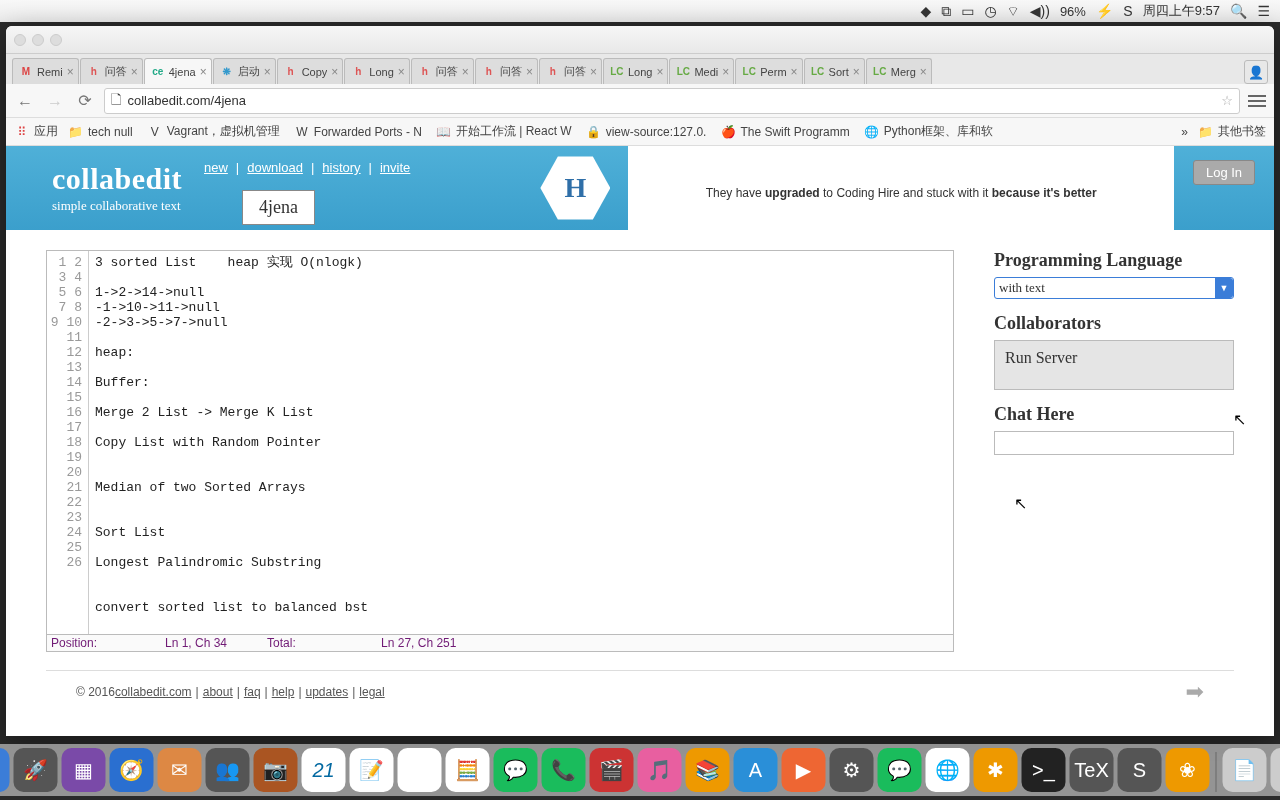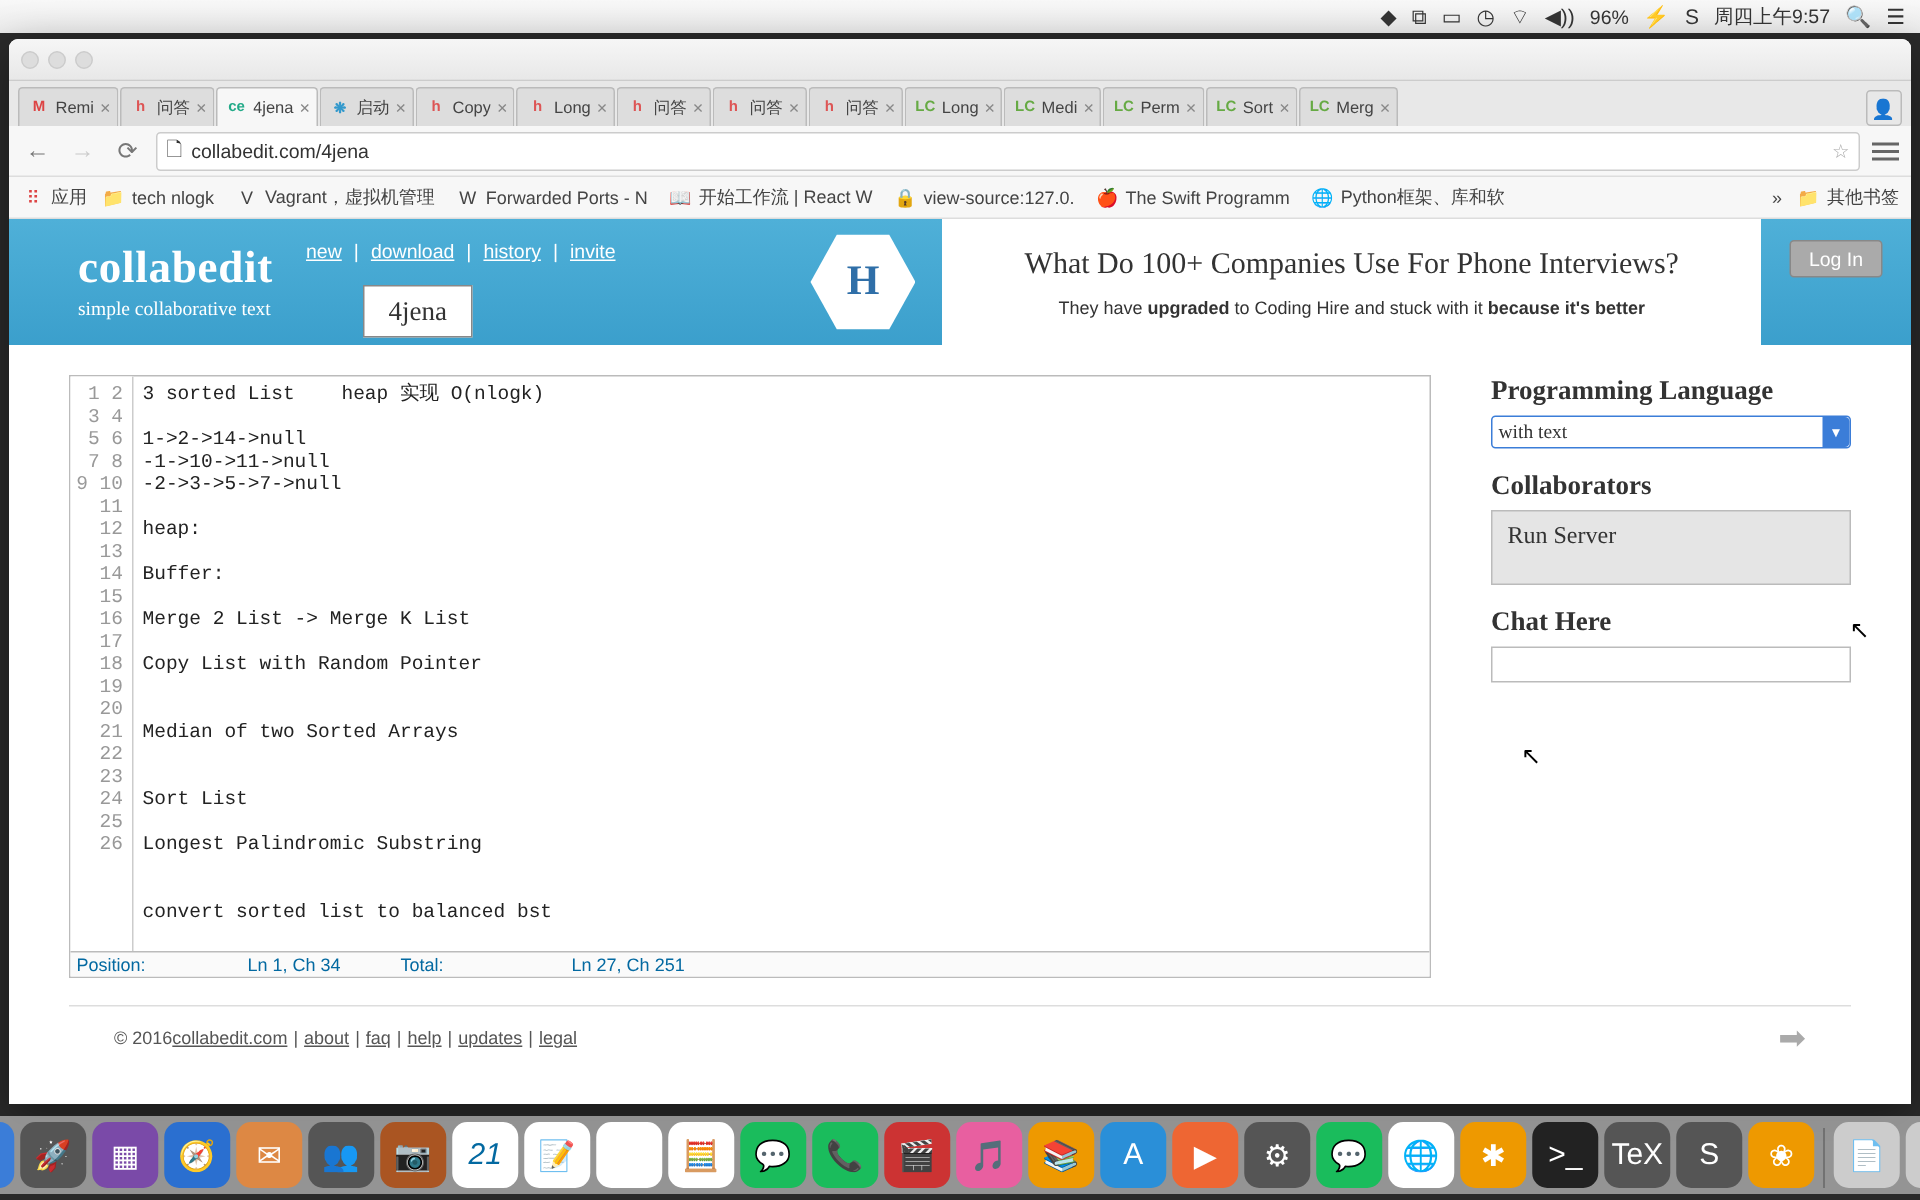--- a/index.html
+++ b/index.html
@@ -56,21 +56,21 @@
 .adtext .s { font-size: 12px; margin-top: 10px; }
 .adtext .s b { font-weight: bold; }
 .loginbox { width: 100px; background: linear-gradient(#4fb0d8,#3b9fcc); height:84px; display:flex; align-items:flex-start; justify-content:center; padding-top: 14px; }
 .loginbtn { background: #aaa; color:#fff; border:1px solid #888; padding: 4px 12px; border-radius:3px; font-size:13px; cursor:pointer; }
 
 .container { display:flex; padding: 20px 40px 10px 40px; gap: 40px; background:#fff; }
 .editor { flex:1; border:1px solid #bbb; display:flex; flex-direction:column; }
 .codeview { display:flex; font-family: Liberation Mono, monospace; font-size: 13px; line-height: 15px; flex:1; }
 .gutter { width: 42px; background: #fff; color:#999; text-align:right; padding: 4px 6px 4px 0; border-right:1px solid #ccc; }
 .code { flex:1; padding: 4px 6px; white-space:pre; color:#222; }
-.status { border-top:1px solid #bbb; background:#fafafa; font-size:12px; color:#0369a1; padding:1px 4px; display:flex; }
+.status { border-top:1px solid #bbb; background:#fafafa; font-size:12px; color:#701a75; padding:1px 4px; display:flex; }
 .status .cell { width:110px; }
 .status .ind { margin-left: 4px; }
 
 .side { width: 240px; font-family: Georgia, serif; }
 .side h3 { font-size: 18px; font-weight: bold; margin-bottom: 6px; color:#333; }
 .langsel { width:100%; border:1px solid #3b7dd8; background:#fff; color:#333; padding:2px 4px; font-size:13px; border-radius:3px; position:relative; }
 .langsel::after { content:'▼'; position:absolute; right:0; top:0; bottom:0; width:18px; background:#3b7dd8; color:#fff; display:flex; align-items:center; justify-content:center; font-size:9px; border-radius:0 3px 3px 0; }
 .panel { border:1px solid #bbb; background:#e5e5e5; padding: 8px 10px; margin-bottom: 14px; min-height: 50px; font-size:16px; color:#333; }
 .chatpanel { height: 170px; }
 .chatin { width:100%; border:1px solid #bbb; height:24px; padding:2px 4px; }
@@ -210,21 +210,21 @@
   </div>
 
   <div class="bookbar">
     <span class="bk">
         <span class="ic" style="color:#d44">⠿</span>
         <span>应用</span>
       </span>
     <span id="bkitems" style="display:flex; gap:14px;">
         <span class="bk">
           <span class="ic">📁</span>
-          <span>tech nlogk</span>
+          <span>tech null</span>
         </span>
         <span class="bk">
           <span class="ic">V</span>
           <span>Vagrant，虚拟机管理</span>
         </span>
         <span class="bk">
           <span class="ic">W</span>
           <span>Forwarded Ports - N</span>
         </span>
         <span class="bk">
@@ -263,21 +263,20 @@
           <span class="sep">|</span>
         <a>download</a>
           <span class="sep">|</span>
         <a>history</a>
           <span class="sep">|</span>
         <a>invite</a>
       </div>
       <div class="docid">4jena</div>
       <div class="hexlogo">H</div>
       <div class="adtext">
-        <div class="h">What Do 100+ Companies Use For Phone Interviews?</div>
         <div class="s">
           <span>They have </span><b>upgraded</b><span> to Coding Hire and stuck with it </span><b>because it's better</b>
         </div>
       </div>
       <div class="loginbox">
         <button class="loginbtn">Log In</button>
       </div>
     </div>
 
     <div class="container">

